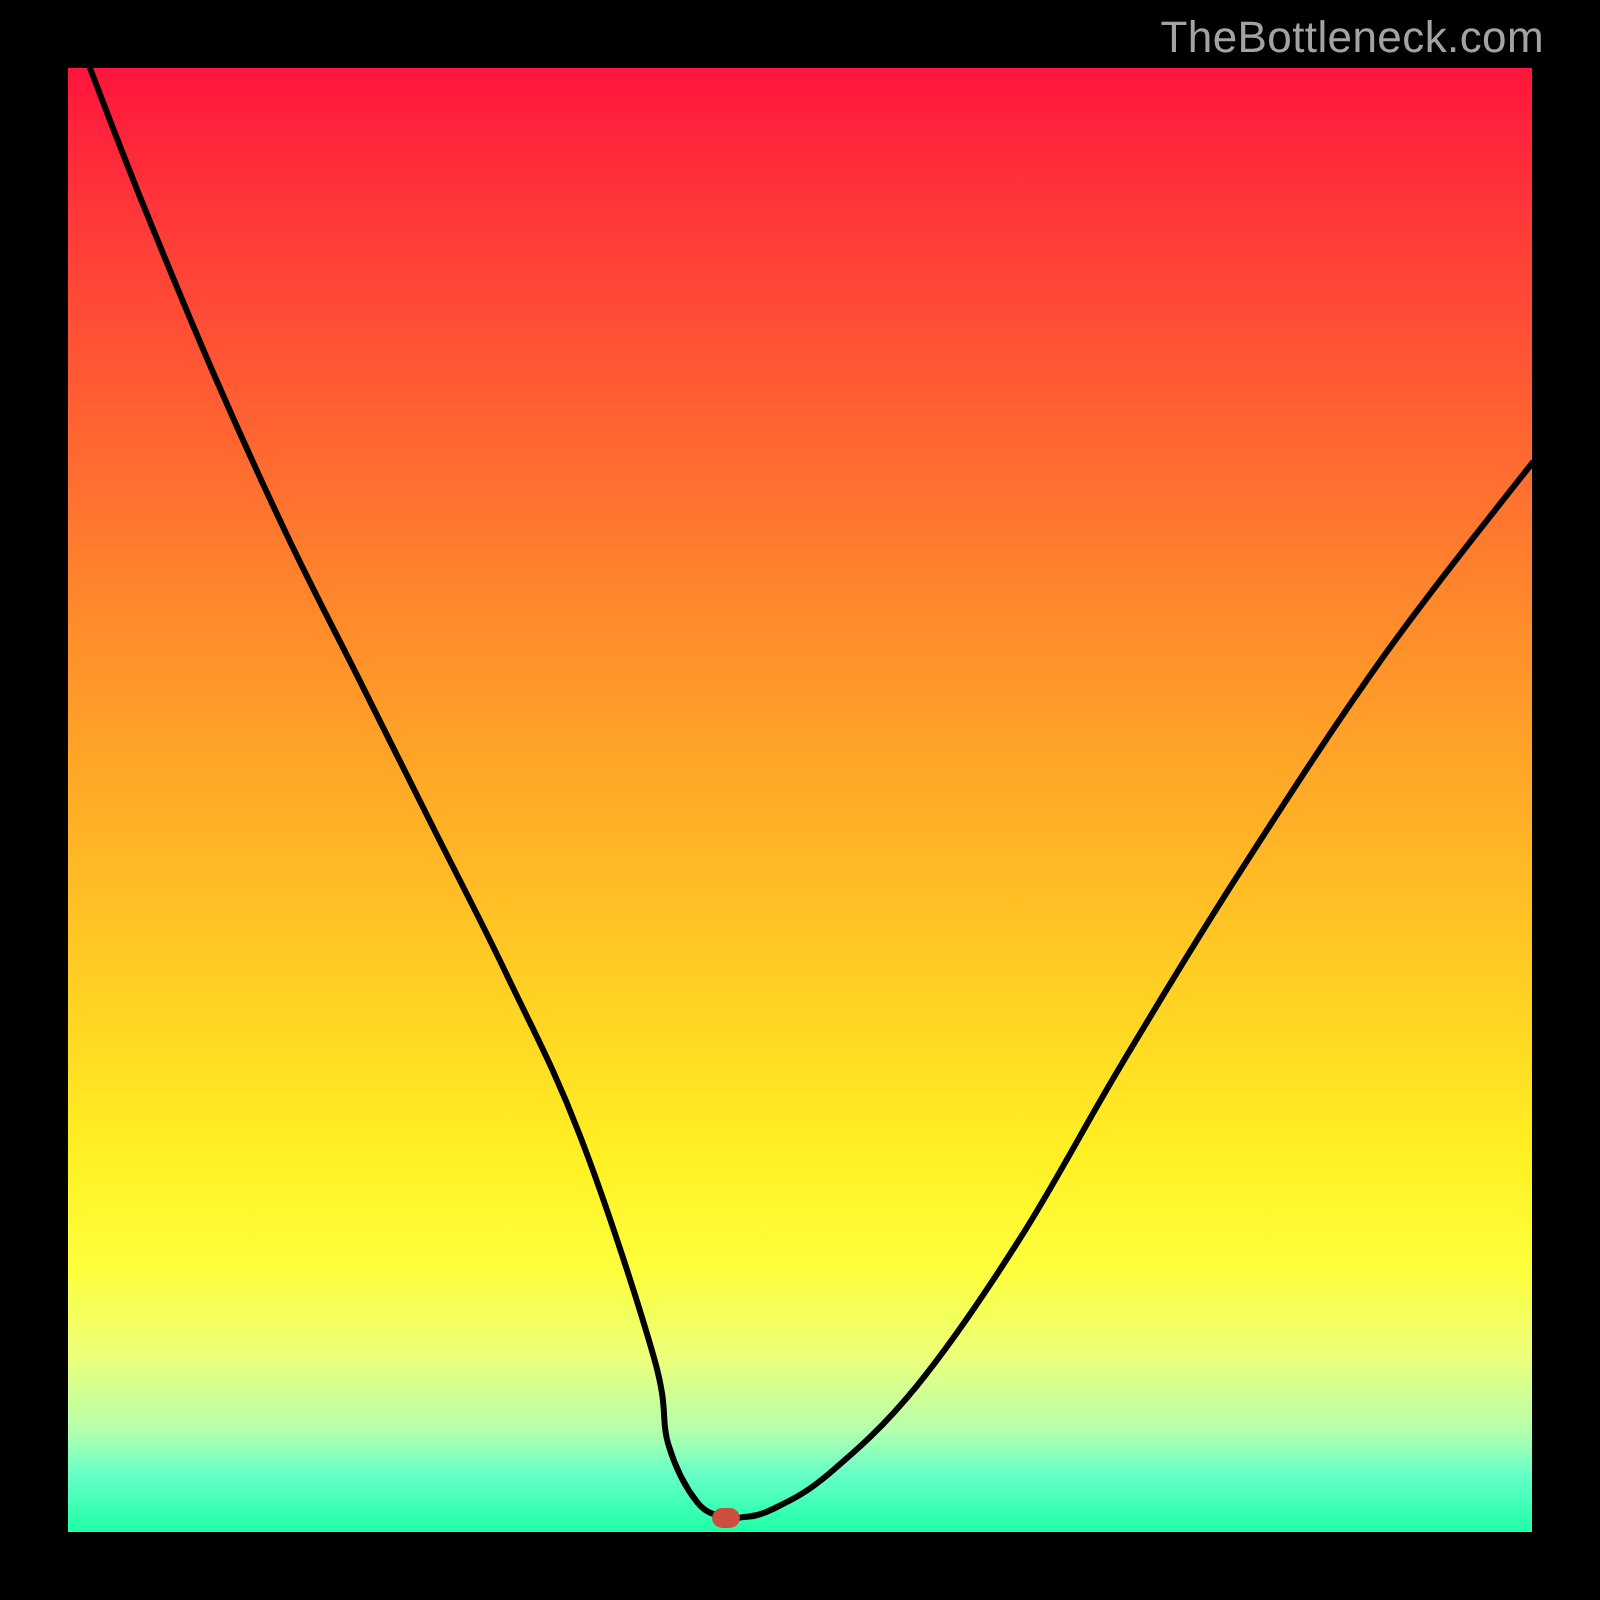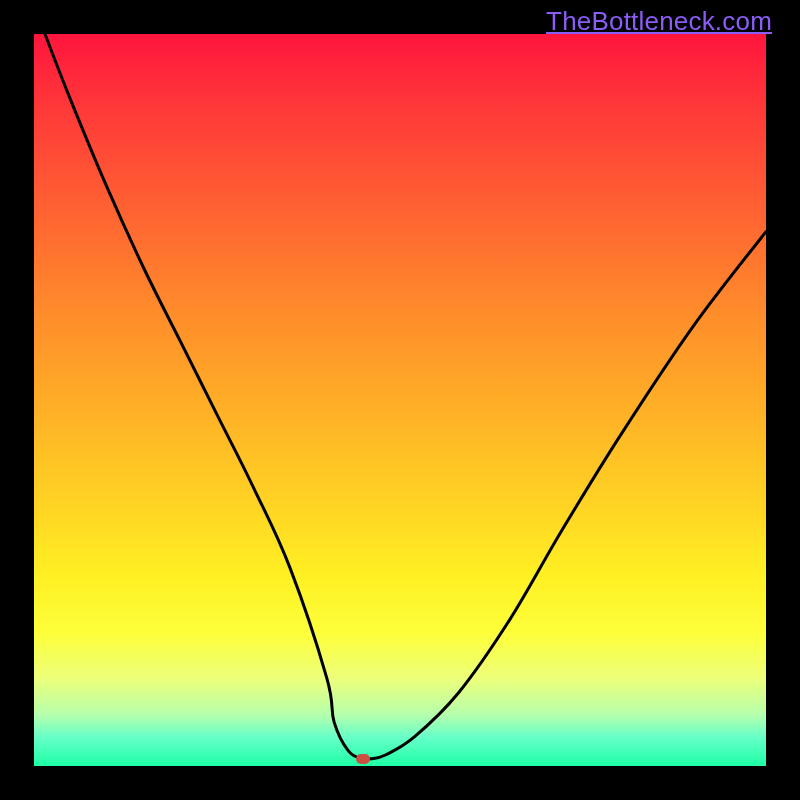--- a/index.html
+++ b/index.html
@@ -45,25 +45,24 @@
     position: absolute;
     top: 0;
     left: 0;
     width: 732px;
     height: 732px;
   }
   .watermark {
     position: absolute;
     top: 6px;
     right: 28px;
-    color: #8b5cf6;
-    font-size: 26px;
+    color: #a3a3a3;
+    font-size: 22px;
     letter-spacing: 0.2px;
     font-weight: 400;
-    text-decoration: underline;
   }
   .marker {
     position: absolute;
     width: 14px;
     height: 10px;
     border-radius: 5px;
     background: #cc4e41;
   }
 </style>
 </head>

